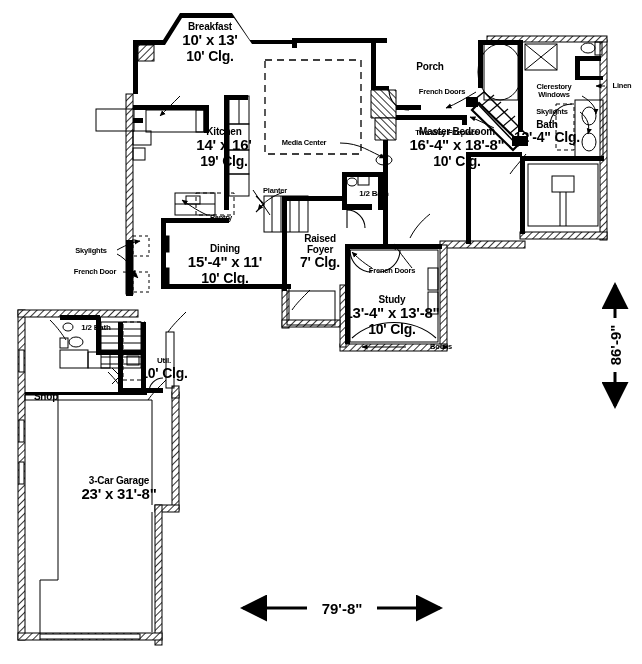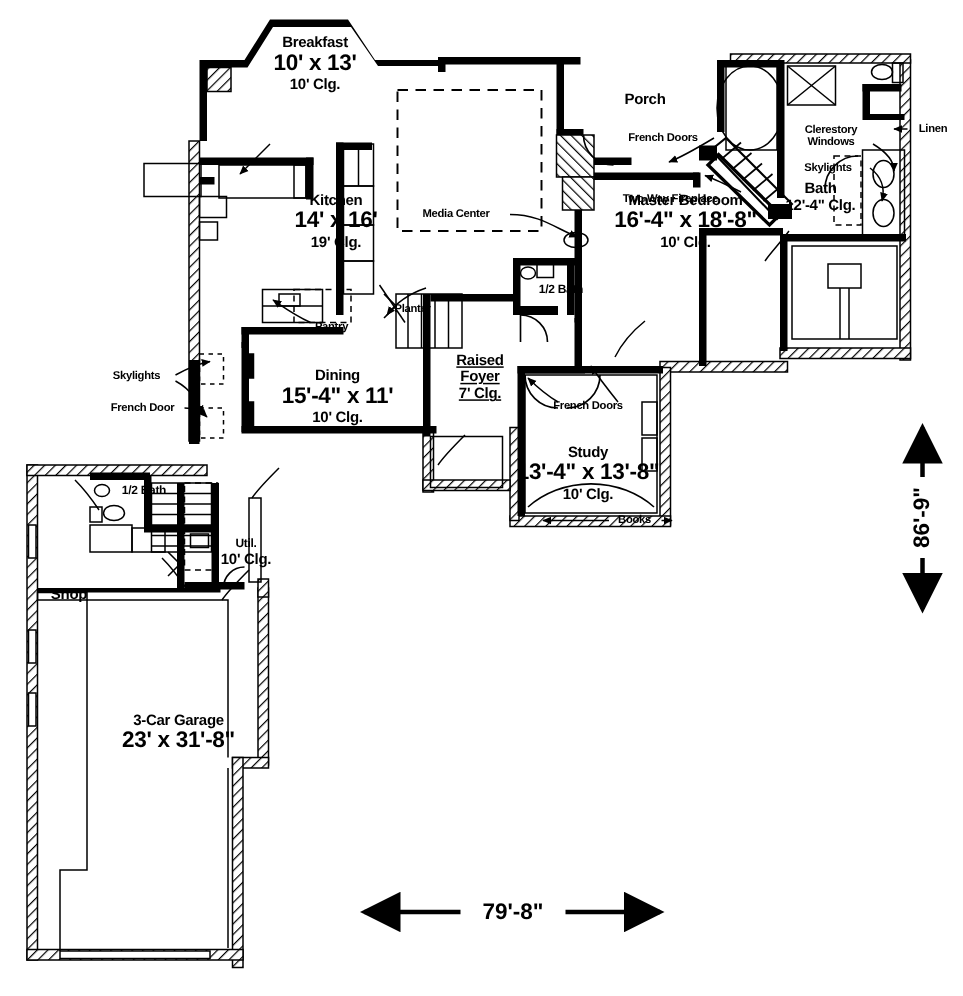--- a/index.html
+++ b/index.html
@@ -21,21 +21,21 @@
     font-weight:bold;
     line-height:1.12;
     text-align:center;
     white-space:nowrap;
     letter-spacing:-0.2px;
     transform:translate(-50%,-50%);
   }
   .lbl .l1{display:block;}
   .room-name{font-size:10px;}
   .room-dim{font-size:15px;}
-  .room-clg{font-size:10px;}
+  .room-clg{font-size:14px;}
   .note{font-size:8px;font-weight:bold;}
   .note-sm{font-size:7.5px;font-weight:bold;}
 
   .dimtext{
     position:absolute;
     font-size:15px;font-weight:bold;
     font-family:"Liberation Sans",sans-serif;
     color:#000;
     transform:translate(-50%,-50%);
     white-space:nowrap;
@@ -347,21 +347,21 @@
     <span class="l1 room-dim">14'  x  16'</span>
     <span class="l1 room-clg">19' Clg.</span>
   </div>
 
   <div class="lbl" style="left:225px;top:265px;">
     <span class="l1 room-name">Dining</span>
     <span class="l1 room-dim">15'-4"  x  11'</span>
     <span class="l1 room-clg">10' Clg.</span>
   </div>
 
-  <div class="lbl" style="left:320px;top:252px;text-decoration:underline;">
+  <div class="lbl" style="left:320px;top:252px;">
     <span class="l1 room-name">Raised</span>
     <span class="l1 room-name">Foyer</span>
     <span class="l1 room-clg">7' Clg.</span>
   </div>
 
   <div class="lbl" style="left:392px;top:300px;margin-top:16px;">
     <span class="l1 room-name">Study</span>
     <span class="l1 room-dim">13'-4"  x  13'-8"</span>
     <span class="l1 room-clg">10' Clg.</span>
   </div>
@@ -415,35 +415,35 @@
   <div class="lbl note-sm" style="left:554px;top:91px;">
     <span class="l1">Clerestory</span>
     <span class="l1">Windows</span>
   </div>
   <div class="lbl note-sm" style="left:552px;top:112px;">
     <span class="l1">Skylights</span>
   </div>
   <div class="lbl note-sm" style="left:622px;top:86px;">
     <span class="l1">Linen</span>
   </div>
-  <div class="lbl note-sm" style="left:275px;top:206px;text-align:center;">
+  <div class="lbl note-sm" style="left:275px;top:191px;text-align:center;">
     <span class="l1">Planter</span>
   </div>
   <div class="lbl note-sm" style="left:221px;top:218px;">
     <span class="l1">Pantry</span>
   </div>
   <div class="lbl note-sm" style="left:91px;top:251px;">
     <span class="l1">Skylights</span>
   </div>
   <div class="lbl note-sm" style="left:95px;top:272px;">
     <span class="l1">French Door</span>
   </div>
   <div class="lbl note-sm" style="left:392px;top:271px;">
     <span class="l1">French Doors</span>
   </div>
-  <div class="lbl note-sm" style="left:423px;top:347px;text-align:right;">
+  <div class="lbl note-sm" style="left:441px;top:347px;text-align:right;">
     <span class="l1">Books</span>
   </div>
 
   <div class="dimtext" style="left:342px;top:608px;">79'-8"</div>
   <div class="dimtext vert" style="left:615px;top:345px;">86'-9"</div>
 
 </div>
 
 </body></html>

